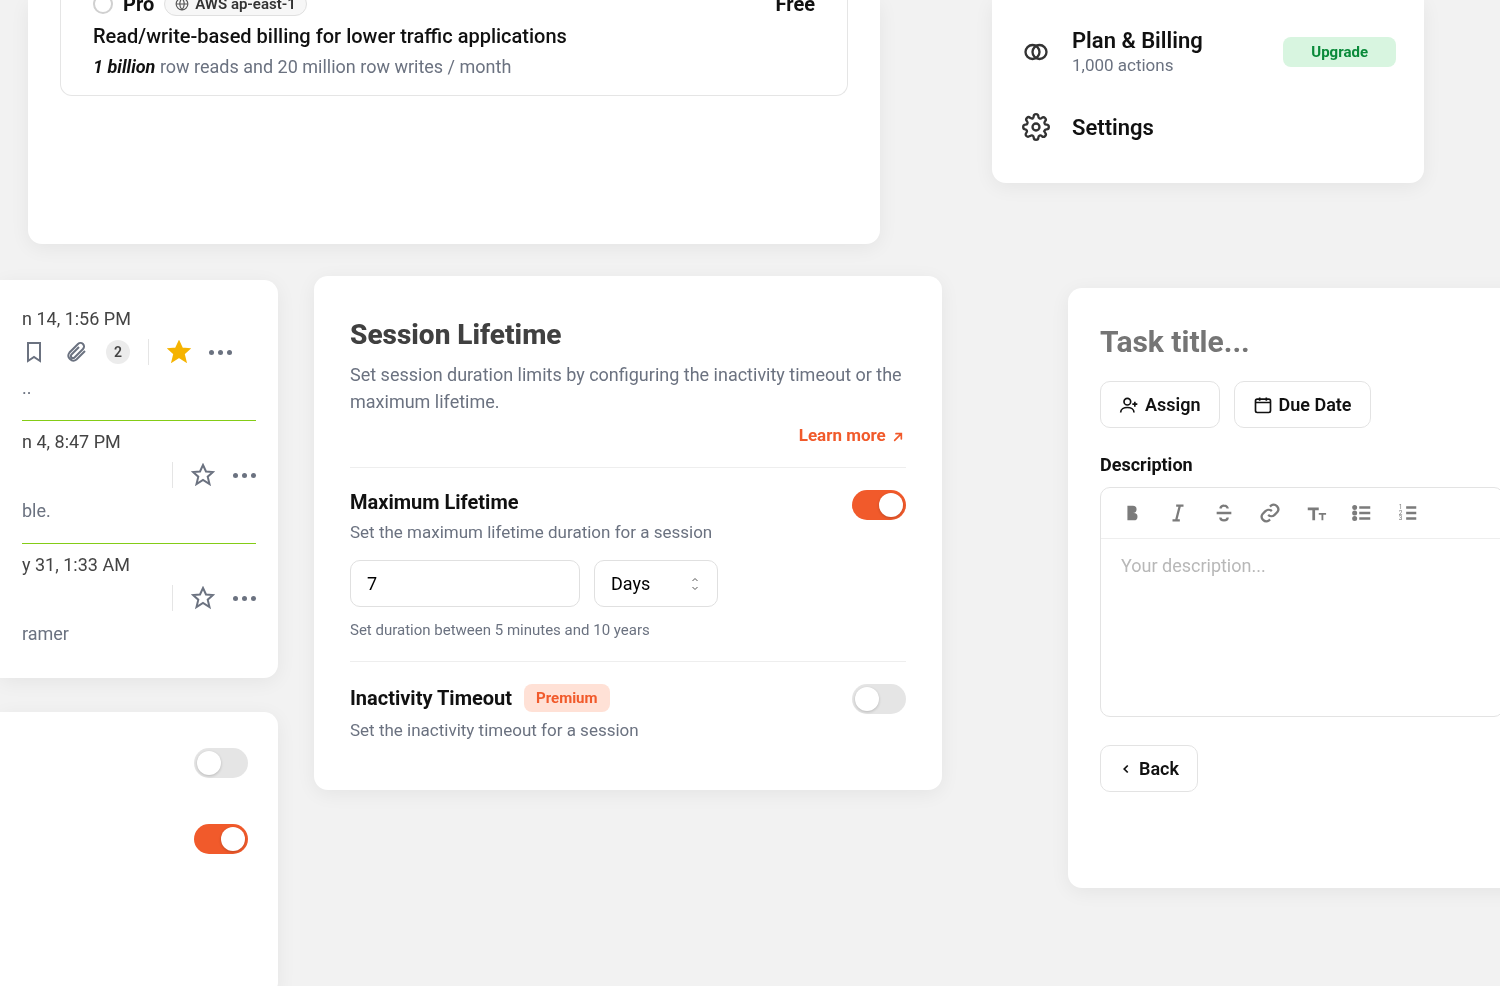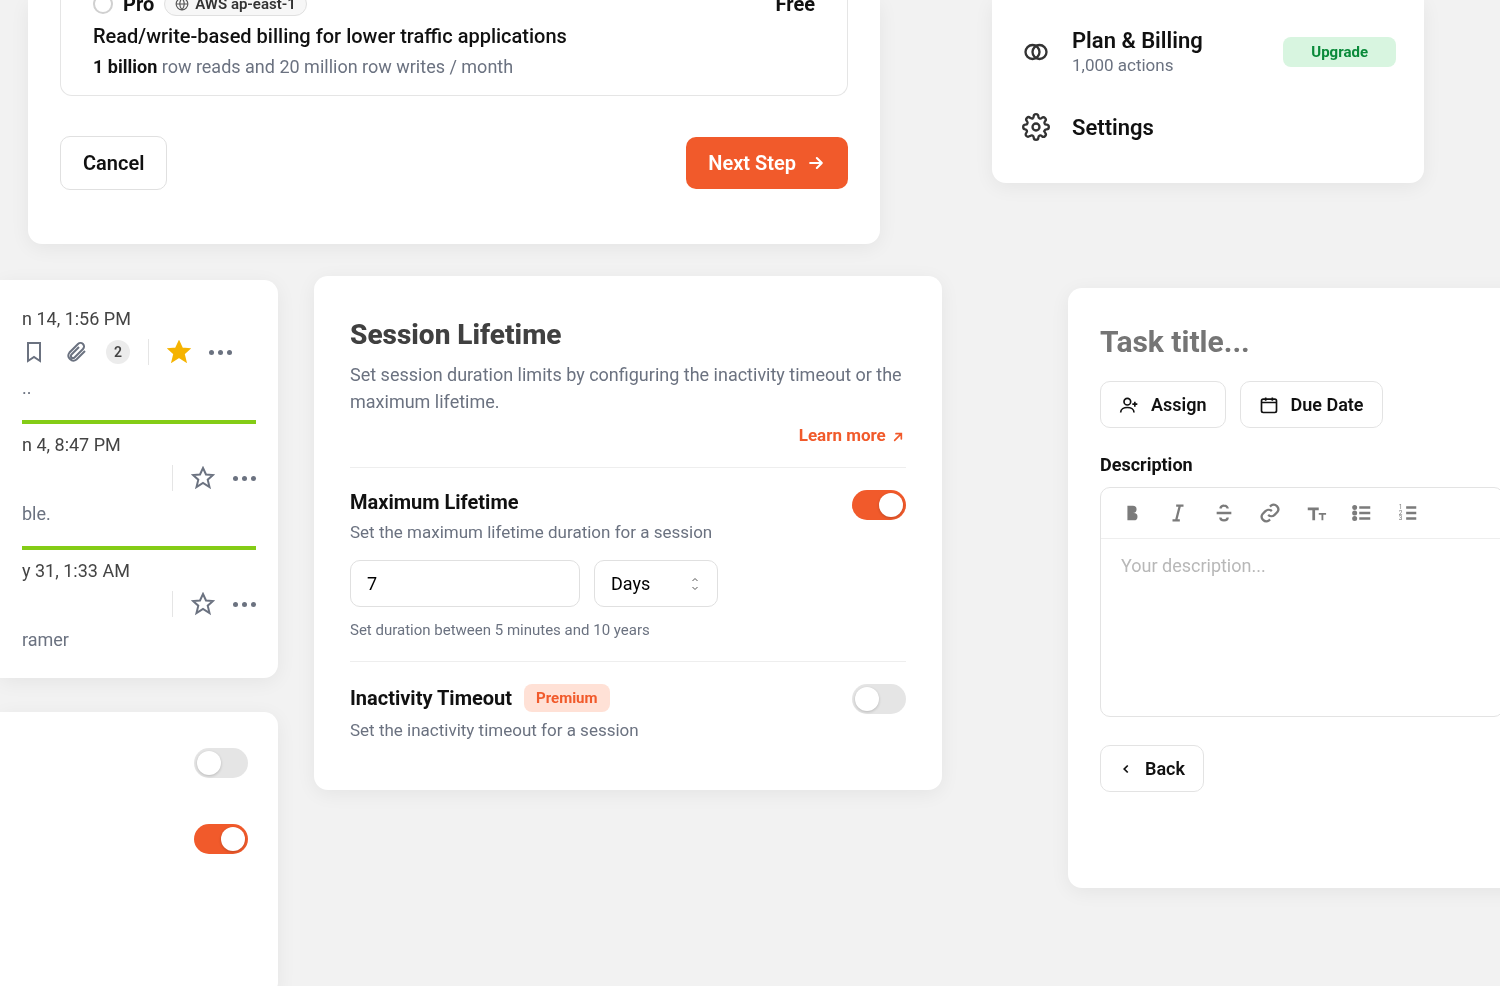--- a/index.html
+++ b/index.html
@@ -11,38 +11,38 @@
 .plan-card { left: 28px; top: 0; width: 852px; height: 244px; padding: 0 32px 28px 32px; border-top-left-radius: 0; border-top-right-radius: 0; }
 .plan-box { border: 1px solid #e5e5e5; border-radius: 12px; padding: 0 32px 18px 32px; border-top: none; border-top-left-radius: 0; border-top-right-radius: 0; }
 .plan-header-row { display: flex; align-items: center; gap: 10px; margin-bottom: 8px; position: relative; }
 .radio { width: 20px; height: 20px; border: 2px solid #d0d0d0; border-radius: 50%; flex-shrink:0; }
 .pro-label { font-weight: 700; font-size: 20px; color:#111; }
 .aws-badge { display:inline-flex; align-items:center; gap:6px; border:1px solid #e0e0e0; background:#f7f7f7; border-radius: 20px; padding: 2px 10px; font-size: 15px; color:#333; font-weight:600; }
 .globe { width:14px; height:14px; }
 .free-label { margin-left:auto; font-weight:700; font-size:20px; color:#111; }
 .plan-desc { font-size: 20px; color:#111; margin: 8px 0 8px 0; font-weight: 500; }
 .plan-detail { font-size: 18px; color:#6b7280; }
-.plan-detail b { color:#111; font-weight:700; }
+.plan-detail b { color:#111; font-weight:700;font-style:italic; }
 .plan-actions { display:flex; justify-content: space-between; margin-top: 40px; align-items:center; }
 .btn { border-radius: 10px; font-size: 20px; font-weight:600; cursor:pointer; border:none; padding: 14px 22px; display:inline-flex; align-items:center; gap:10px; }
 .btn-outline { background:#fff; border:1px solid #e0e0e0; color:#111; }
 .btn-primary { background:#f15a2b; color:#fff; }
 
 
 .sidebar-card { right: 76px; top: 0; width: 432px; padding: 0 0 22px 0; border-top-left-radius:0; border-top-right-radius:0; }
 .side-row { display:flex; align-items:center; padding: 18px 28px; gap: 20px; }
 .side-icon { width: 32px; height:32px; color:#444; flex-shrink:0; display:flex; align-items:center; justify-content:center; }
 .side-texts { flex:1; }
 .side-title { font-size: 22px; font-weight:600; color:#111; }
 .side-sub { font-size: 17px; color:#6b7280; margin-top:2px; }
 .upgrade-badge { background:#d8f5e0; color:#0a8a3a; font-weight:700; font-size:15px; padding:6px 28px; border-radius:8px; }
 
 
 .mail-card { left: 0; top: 280px; width: 278px; height: 398px; border-top-left-radius:0; border-bottom-left-radius:0; padding: 18px 22px; overflow:hidden; }
-.mail-item { padding: 10px 0 22px 0; border-bottom:4px solid #84cc16; }
+.mail-item { padding: 10px 0 22px 0; border-bottom:1px solid #84cc16; }
 .mail-item:last-child { border-bottom:none; }
 .mail-date { font-size: 18px; color:#444; }
 .mail-icons { display:flex; align-items:center; gap: 18px; margin-top: 10px; }
 .mail-icons .spacer { width:1px; height:26px; background:#e5e5e5; }
 .ic { width:24px; height:24px; color:#6b7280; }
 .star-f { color:#f5b301; fill:#f5b301; }
 .badge-num { background:#ececec; color:#444; border-radius:50%; width:24px; height:24px; display:inline-flex; align-items:center; justify-content:center; font-size:14px; font-weight:600; }
 .dots { display:inline-flex; gap:4px; }
 .dots span { width:5px; height:5px; border-radius:50%; background:#6b7280; }
 .mail-snip { margin-top: 12px; font-size:18px; color:#6b7280; }
@@ -70,21 +70,21 @@
 .num-input { border:1px solid #e0e0e0; border-radius:10px; padding:12px 16px; font-size:18px; width:230px; }
 .select { border:1px solid #e0e0e0; border-radius:10px; padding:12px 16px; font-size:18px; width:124px; display:flex; align-items:center; justify-content:space-between; }
 .help-text { color:#6b7280; font-size:15px; margin-top:14px; }
 .premium-badge { background:#ffe1d6; color:#f15a2b; font-weight:700; font-size:15px; padding:5px 12px; border-radius:8px; }
 
 
 .task-card { right:76px; top:288px; width:432px; padding: 36px 32px 34px 32px; height:600px; border-bottom-right-radius:0; border-top-right-radius:0; overflow:hidden; }
 .task-card.extend { right: -36px; width: 468px; }
 .task-title-input { font-size:30px; font-weight:700; color:#b8b8b8; border:none; outline:none; width:100%; margin-bottom:22px; }
 .chip-row { display:flex; gap:14px; margin-bottom:26px; }
-.chip { border:1px solid #e3e3e3; border-radius:10px; padding:12px 18px; font-size:18px; font-weight:600; color:#111; display:inline-flex; align-items:center; gap:12px; cursor:pointer; background:#fff; }
+.chip { border:1px solid #e3e3e3; border-radius:10px; padding:12px 18px; font-size:18px; font-weight:600; color:#111; display:inline-flex; align-items:center; gap:6px; cursor:pointer; background:#fff; }
 .desc-label { font-size:18px; font-weight:700; color:#111; margin-bottom:12px; }
 .editor { border:1px solid #e3e3e3; border-radius:10px; padding:0; height:230px; overflow:hidden; }
 .toolbar { display:flex; gap:24px; padding:14px 20px; border-bottom:1px solid #eee; color:#7b7b7b; align-items:center; }
 .toolbar svg { width:22px; height:22px; }
 .editor-body { padding:16px 20px; font-size:18px; color:#b8b8b8; }
 .back-btn { margin-top:28px;text-align:right; }
 
 svg { display:block; }
 </style>
 </head>
@@ -99,29 +99,20 @@
         <svg class="globe" viewBox="0 0 24 24" fill="none" stroke="#555" stroke-width="2">
             <circle cx="12" cy="12" r="10"></circle>
             <path d="M2 12h20M12 2a15 15 0 010 20M12 2a15 15 0 000 20"></path>
           </svg>
         <span>AWS ap-east-1</span>
       </span>
       <span class="free-label">Free</span>
     </div>
     <div class="plan-desc">Read/write-based billing for lower traffic applications</div>
     <div class="plan-detail"><b>1 billion</b> <span>row reads and 20 million row writes / month</span></div>
-  </div>
-  <div class="plan-actions">
-    <button class="btn btn-outline">Cancel</button>
-    <button class="btn btn-primary">
-      <span>Next Step</span>
-      <svg width="20" height="20" viewBox="0 0 24 24" fill="none" stroke="#fff" stroke-width="2.5" stroke-linecap="round" stroke-linejoin="round">
-          <path d="M5 12h14M13 6l6 6-6 6"></path>
-        </svg>
-    </button>
   </div>
 </div>
 
 <div class="card sidebar-card">
   <div style="height:10px"></div>
   <div class="side-row">
     <span class="side-icon">
       <svg width="28" height="28" viewBox="0 0 24 24" fill="none" stroke="#333" stroke-width="2">
           <circle cx="9" cy="12" r="6"></circle>
           <circle cx="15" cy="12" r="6"></circle>

